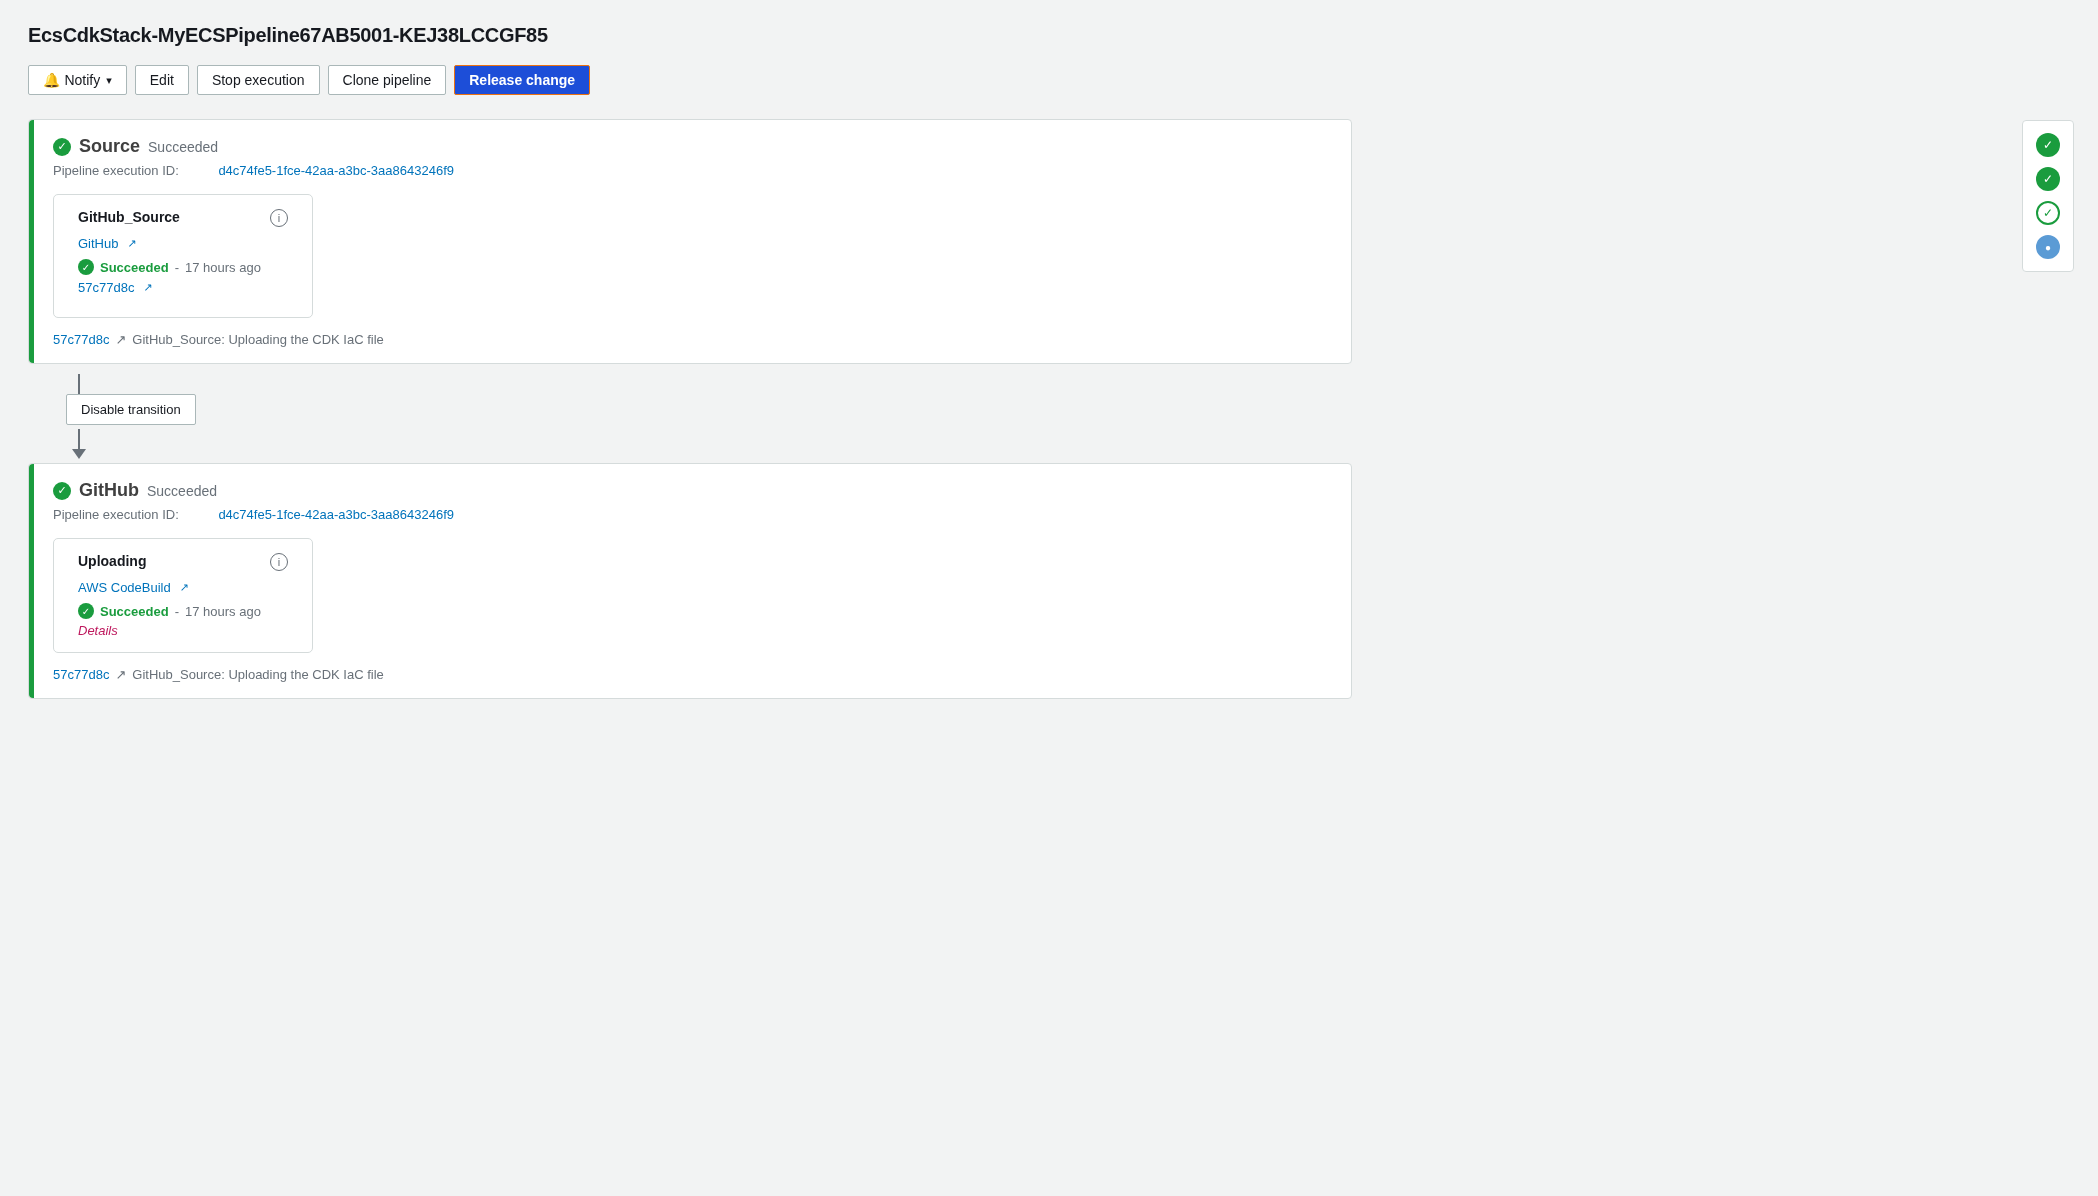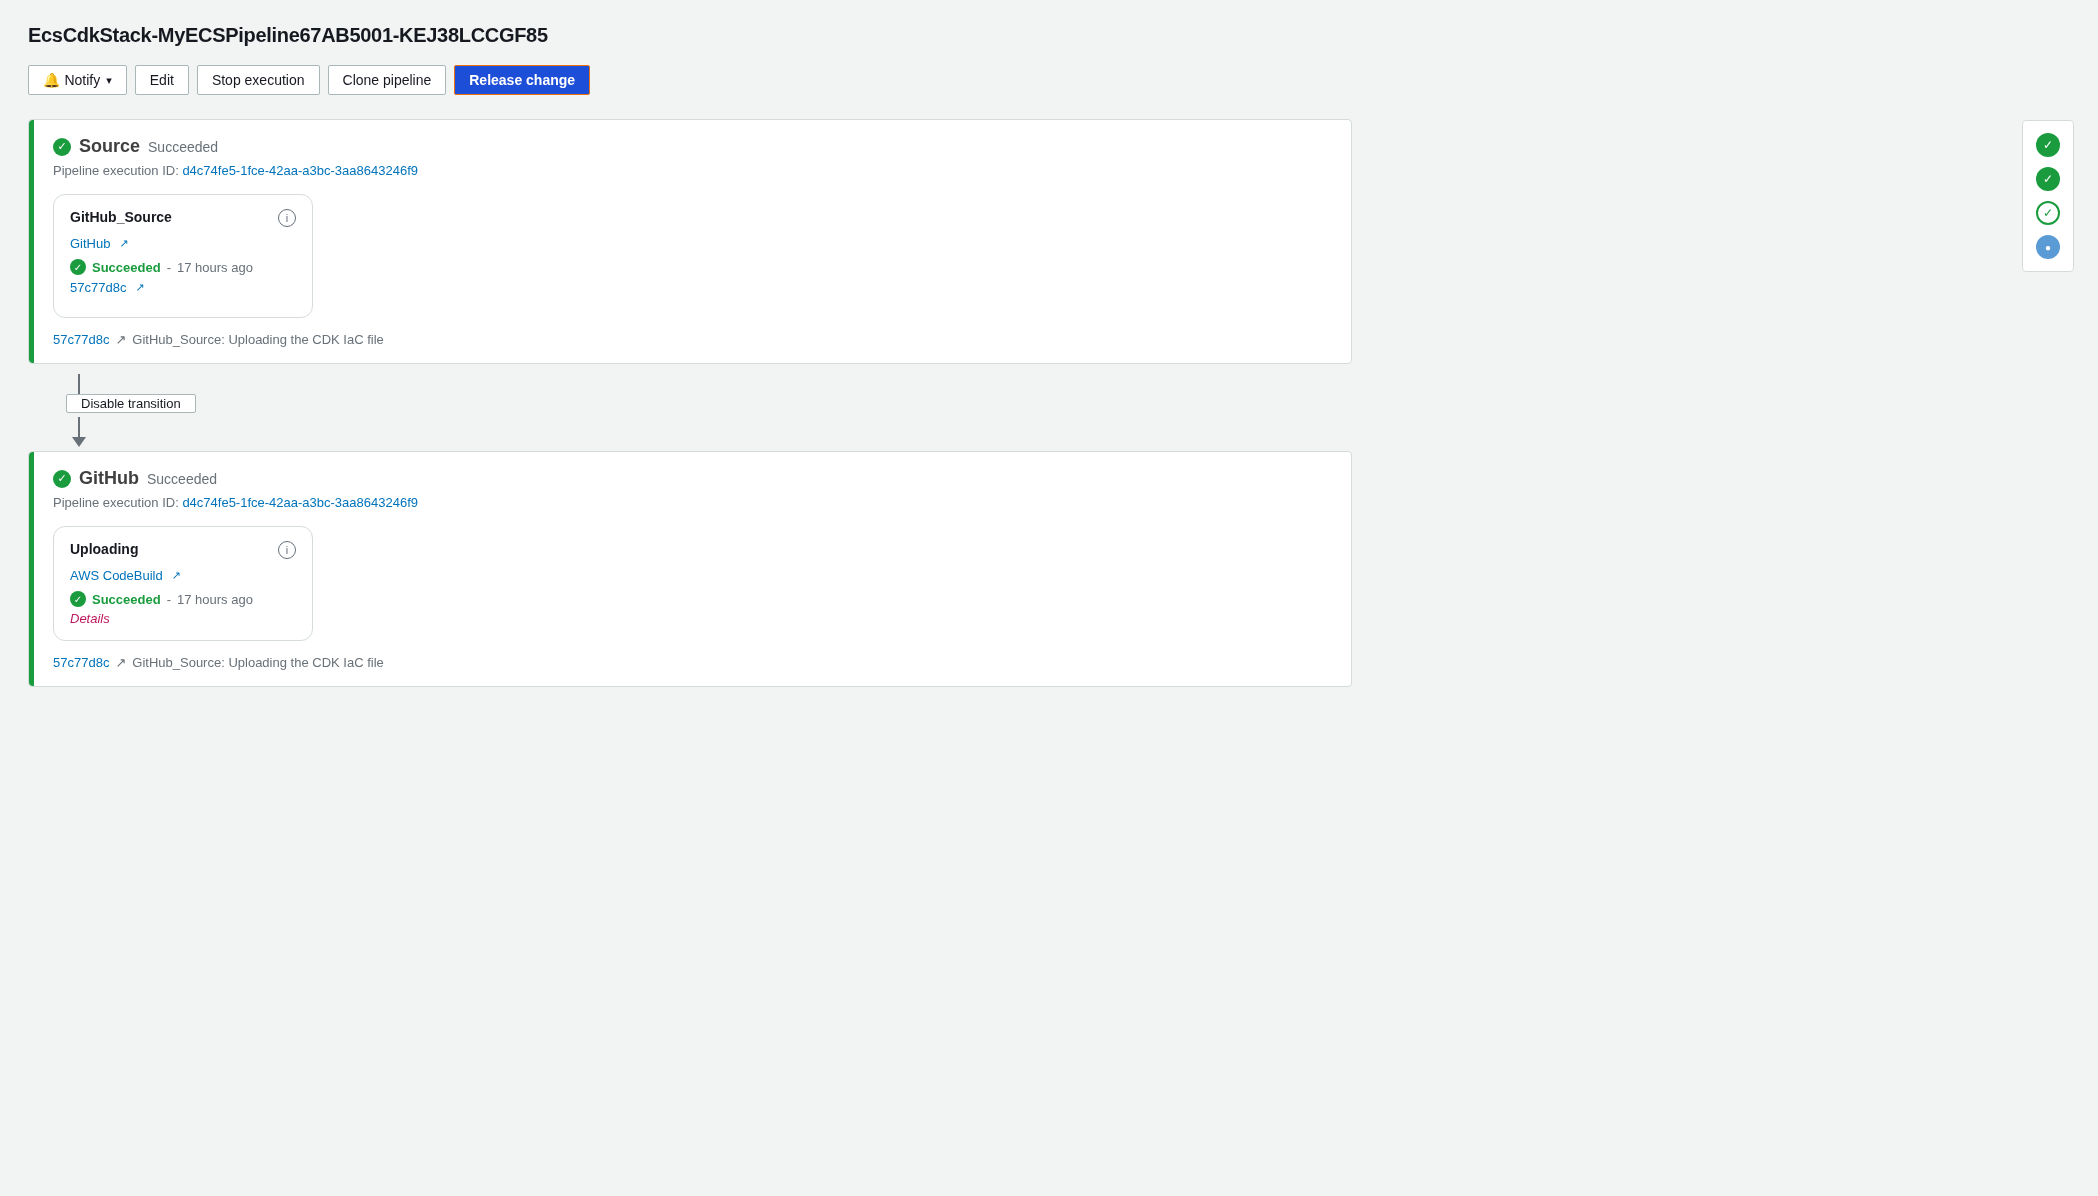--- a/index.html
+++ b/index.html
@@ -92,25 +92,26 @@
       color: #687078;
     }
     .pipeline-exec-id {
       font-size: 13px;
       color: #687078;
       margin-bottom: 16px;
     }
     .pipeline-exec-id a {
       color: #0073bb;
       text-decoration: none;
+      margin-left: 36px;
     }
     .action-card {
       border: 1px solid #d5dbdb;
-      border-radius: 12px;
-      padding: 14px 16px;
+      border-radius: 5px;
+      padding: 14px 24px;
       background: #fff;
       max-width: 260px;
       margin-bottom: 14px;
     }
     .action-card-header {
       display: flex;
       justify-content: space-between;
       align-items: flex-start;
       margin-bottom: 8px;
     }
@@ -172,21 +173,21 @@
       color: #687078;
       margin-top: 4px;
     }
     .commit-row a {
       color: #0073bb;
       text-decoration: none;
     }
     .disable-btn {
       display: inline-flex;
       align-items: center;
-      padding: 1px 14px;
+      padding: 7px 14px;
       border: 1px solid #aab7b8;
       border-radius: 2px;
       background: #fff;
       color: #16191f;
       font-size: 13px;
       cursor: pointer;
     }
     
     .success-icon {
       width: 18px;

